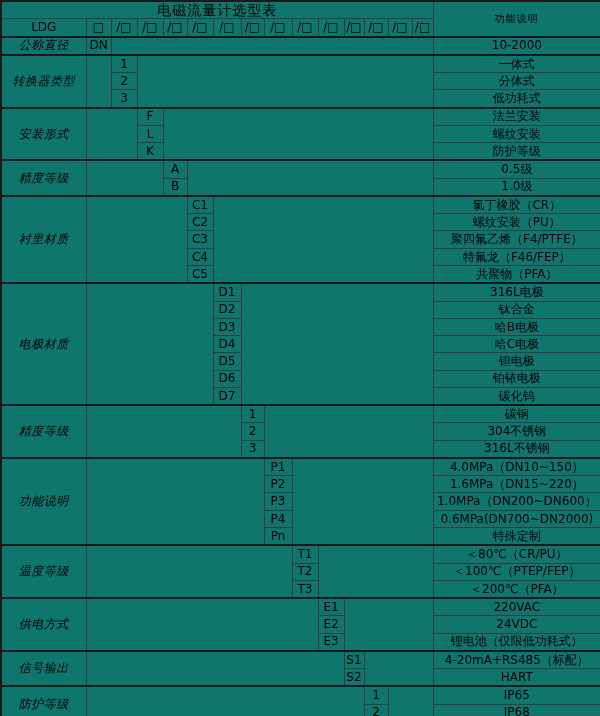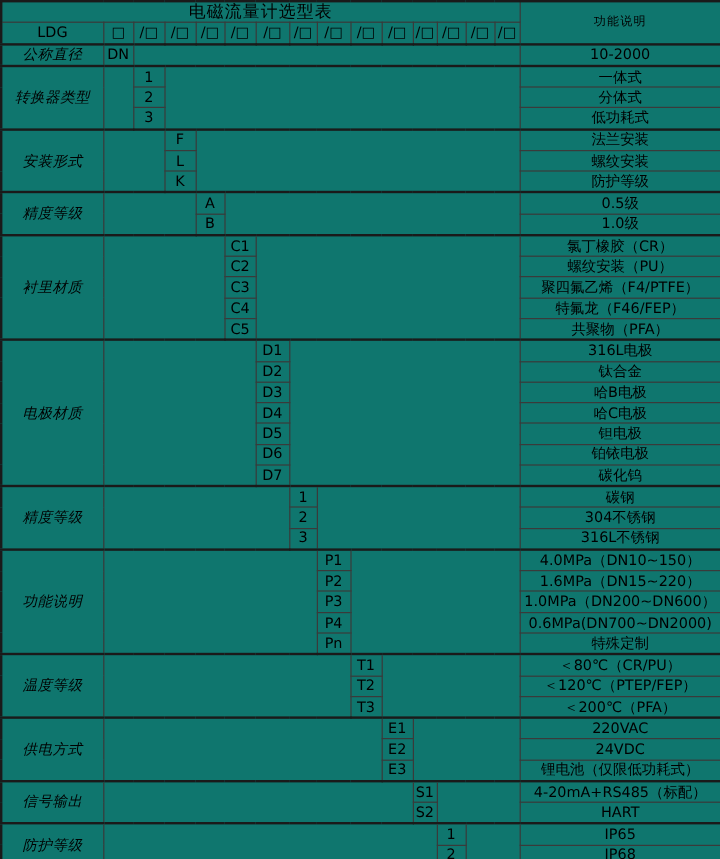--- a/index.html
+++ b/index.html
@@ -217,21 +217,21 @@
         </tr>
         <tr class="sep">
           <td rowspan="3" class="cat">温度等级</td>
           <td rowspan="3" colspan="8"></td>
           <td>T1</td>
           <td rowspan="3" colspan="5"></td>
           <td>＜80℃（CR/PU）</td>
         </tr>
         <tr>
           <td>T2</td>
-          <td>＜120℃（PTEP/FEP）</td>
+          <td>＜100℃（PTEP/FEP）</td>
         </tr>
         <tr>
           <td>T3</td>
           <td>＜200℃（PFA）</td>
         </tr>
         <tr class="sep">
           <td rowspan="3" class="cat">供电方式</td>
           <td rowspan="3" colspan="9"></td>
           <td>E1</td>
           <td rowspan="3" colspan="4"></td>

